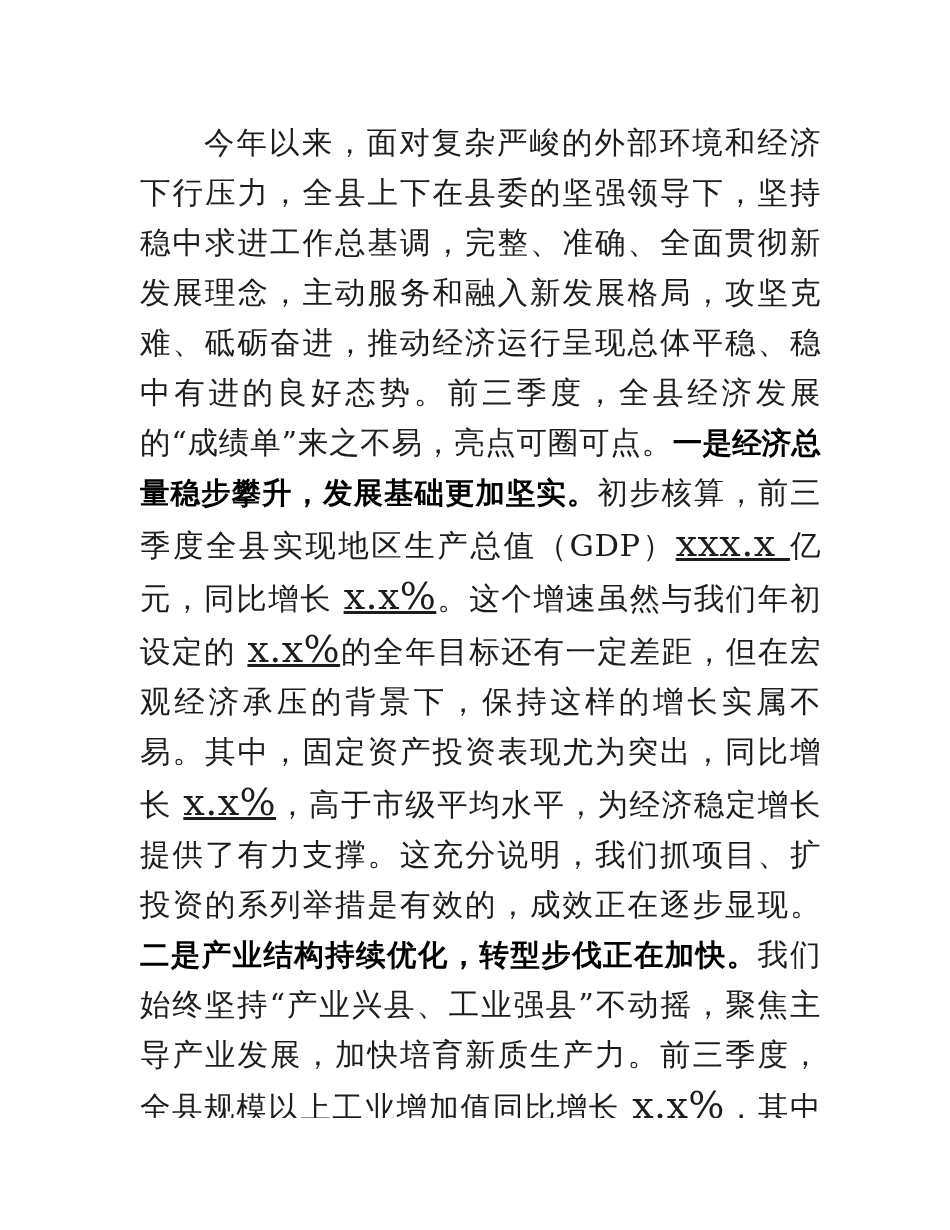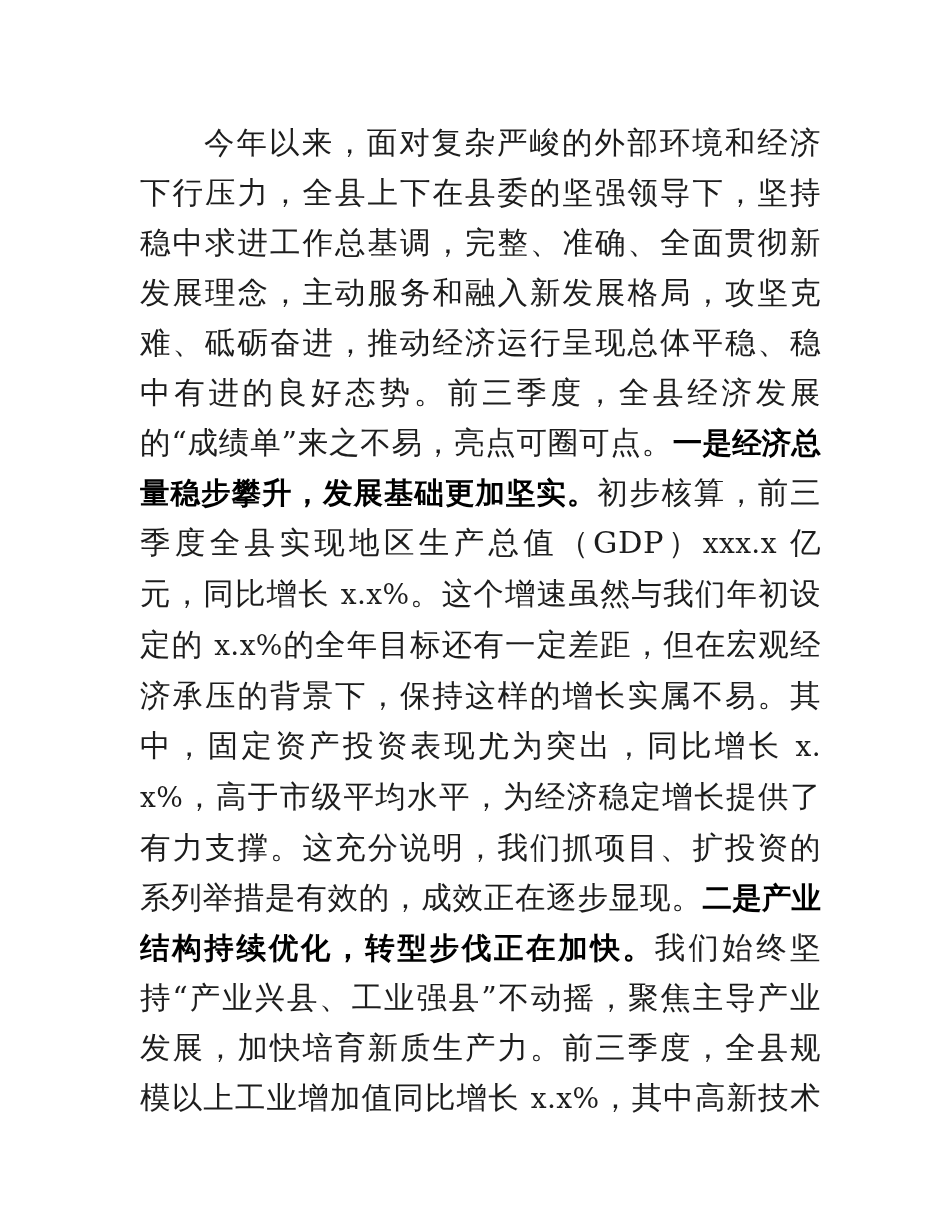--- a/index.html
+++ b/index.html
@@ -47,22 +47,23 @@
     letter-spacing: 0.6px;
     font-weight: 400;
     -webkit-font-smoothing: antialiased;
     word-break: break-all;
     font-family: "DejaVu Serif", "Liberation Serif", serif;
   }
 
   
   span.latin {
     font-family: "DejaVu Serif", "Liberation Serif", serif;
-    font-size: 28px;
+    font-size: 38px;
     letter-spacing: 0.4px;
+    text-decoration: underline;
   }
 
   
   span.heiti {
     font-family: "DejaVu Sans", "Liberation Sans", sans-serif;
     font-weight: 700;
     font-size: 29.5px;
     letter-spacing: 0px;
     color: #000000;
   }

